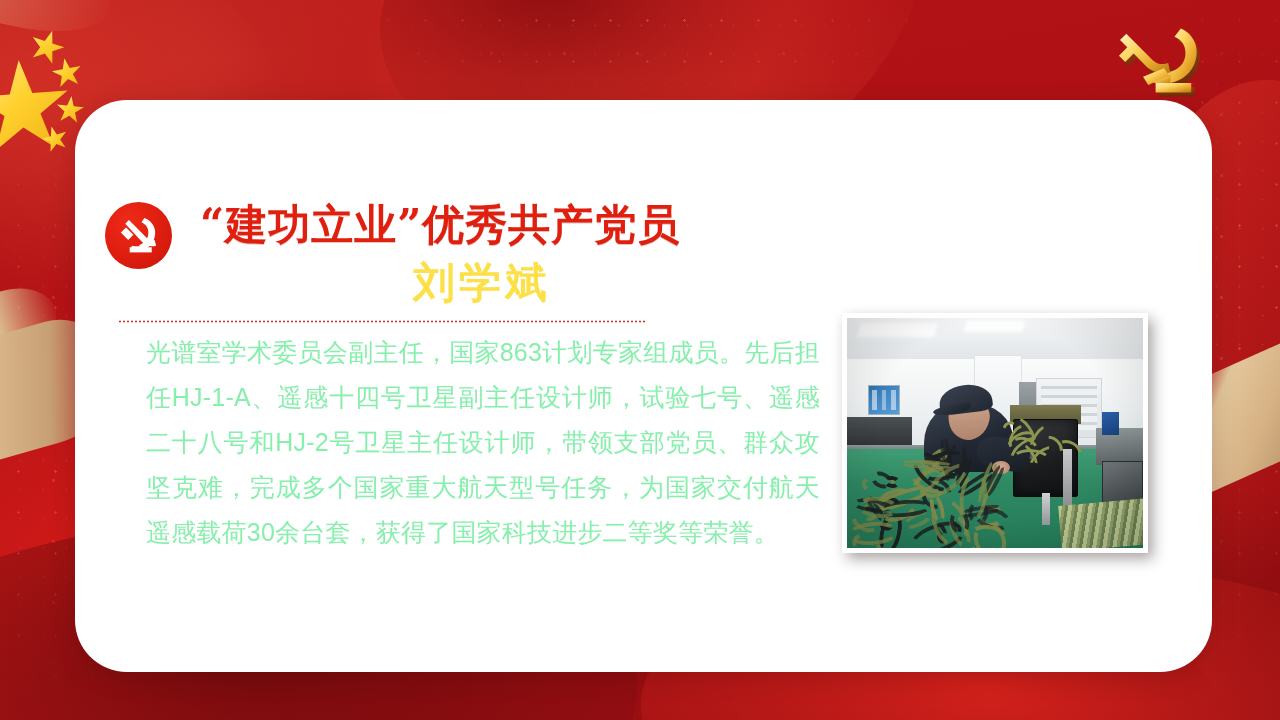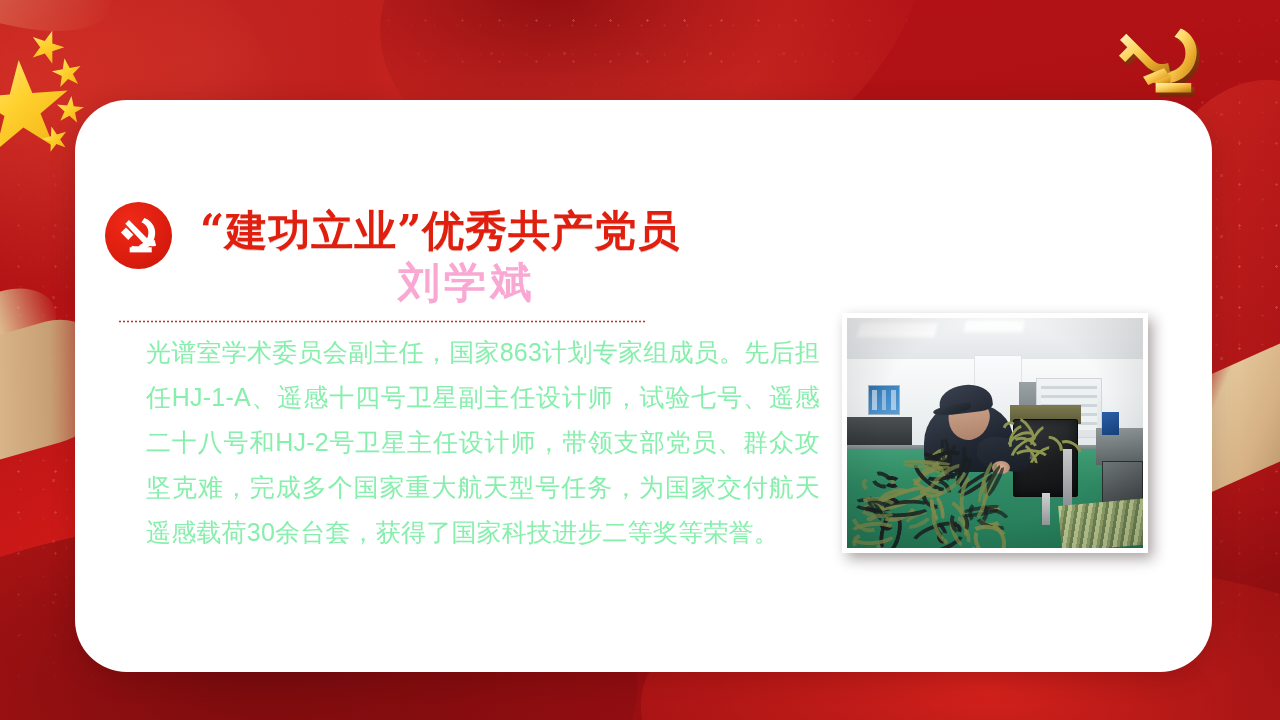--- a/index.html
+++ b/index.html
@@ -153,29 +153,28 @@
   .title-main {
     position: absolute; left: 200px; top: 200px;
     width: 700px;
     font-family: "DejaVu Serif", "Liberation Serif", serif;
     font-size: 42px; font-weight: 700;
     color: #e11f0f;
     letter-spacing: 1px;
     line-height: 1.18;
     white-space: nowrap;
     text-shadow: 0 1px 0 rgba(150,10,0,.25);
-    margin-top: 6px;
   }
   .title-name {
-    position: absolute; left: 200px; top: 258px;
+    position: absolute; left: 215px; top: 258px;
     width: 534px;
     text-align: center;
     font-family: "DejaVu Serif", "Liberation Serif", serif;
     font-size: 42px; font-weight: 700;
-    color: #f9a8d4;
+    color: #fde047;
     letter-spacing: 4px;
     line-height: 1.18;
   }
 
   
   .divider {
     position: absolute; left: 118px; top: 320px;
     width: 528px; height: 3px;
     background-image: radial-gradient(circle, #c0372a 0.9px, transparent 1.2px);
     background-size: 4px 3px;

